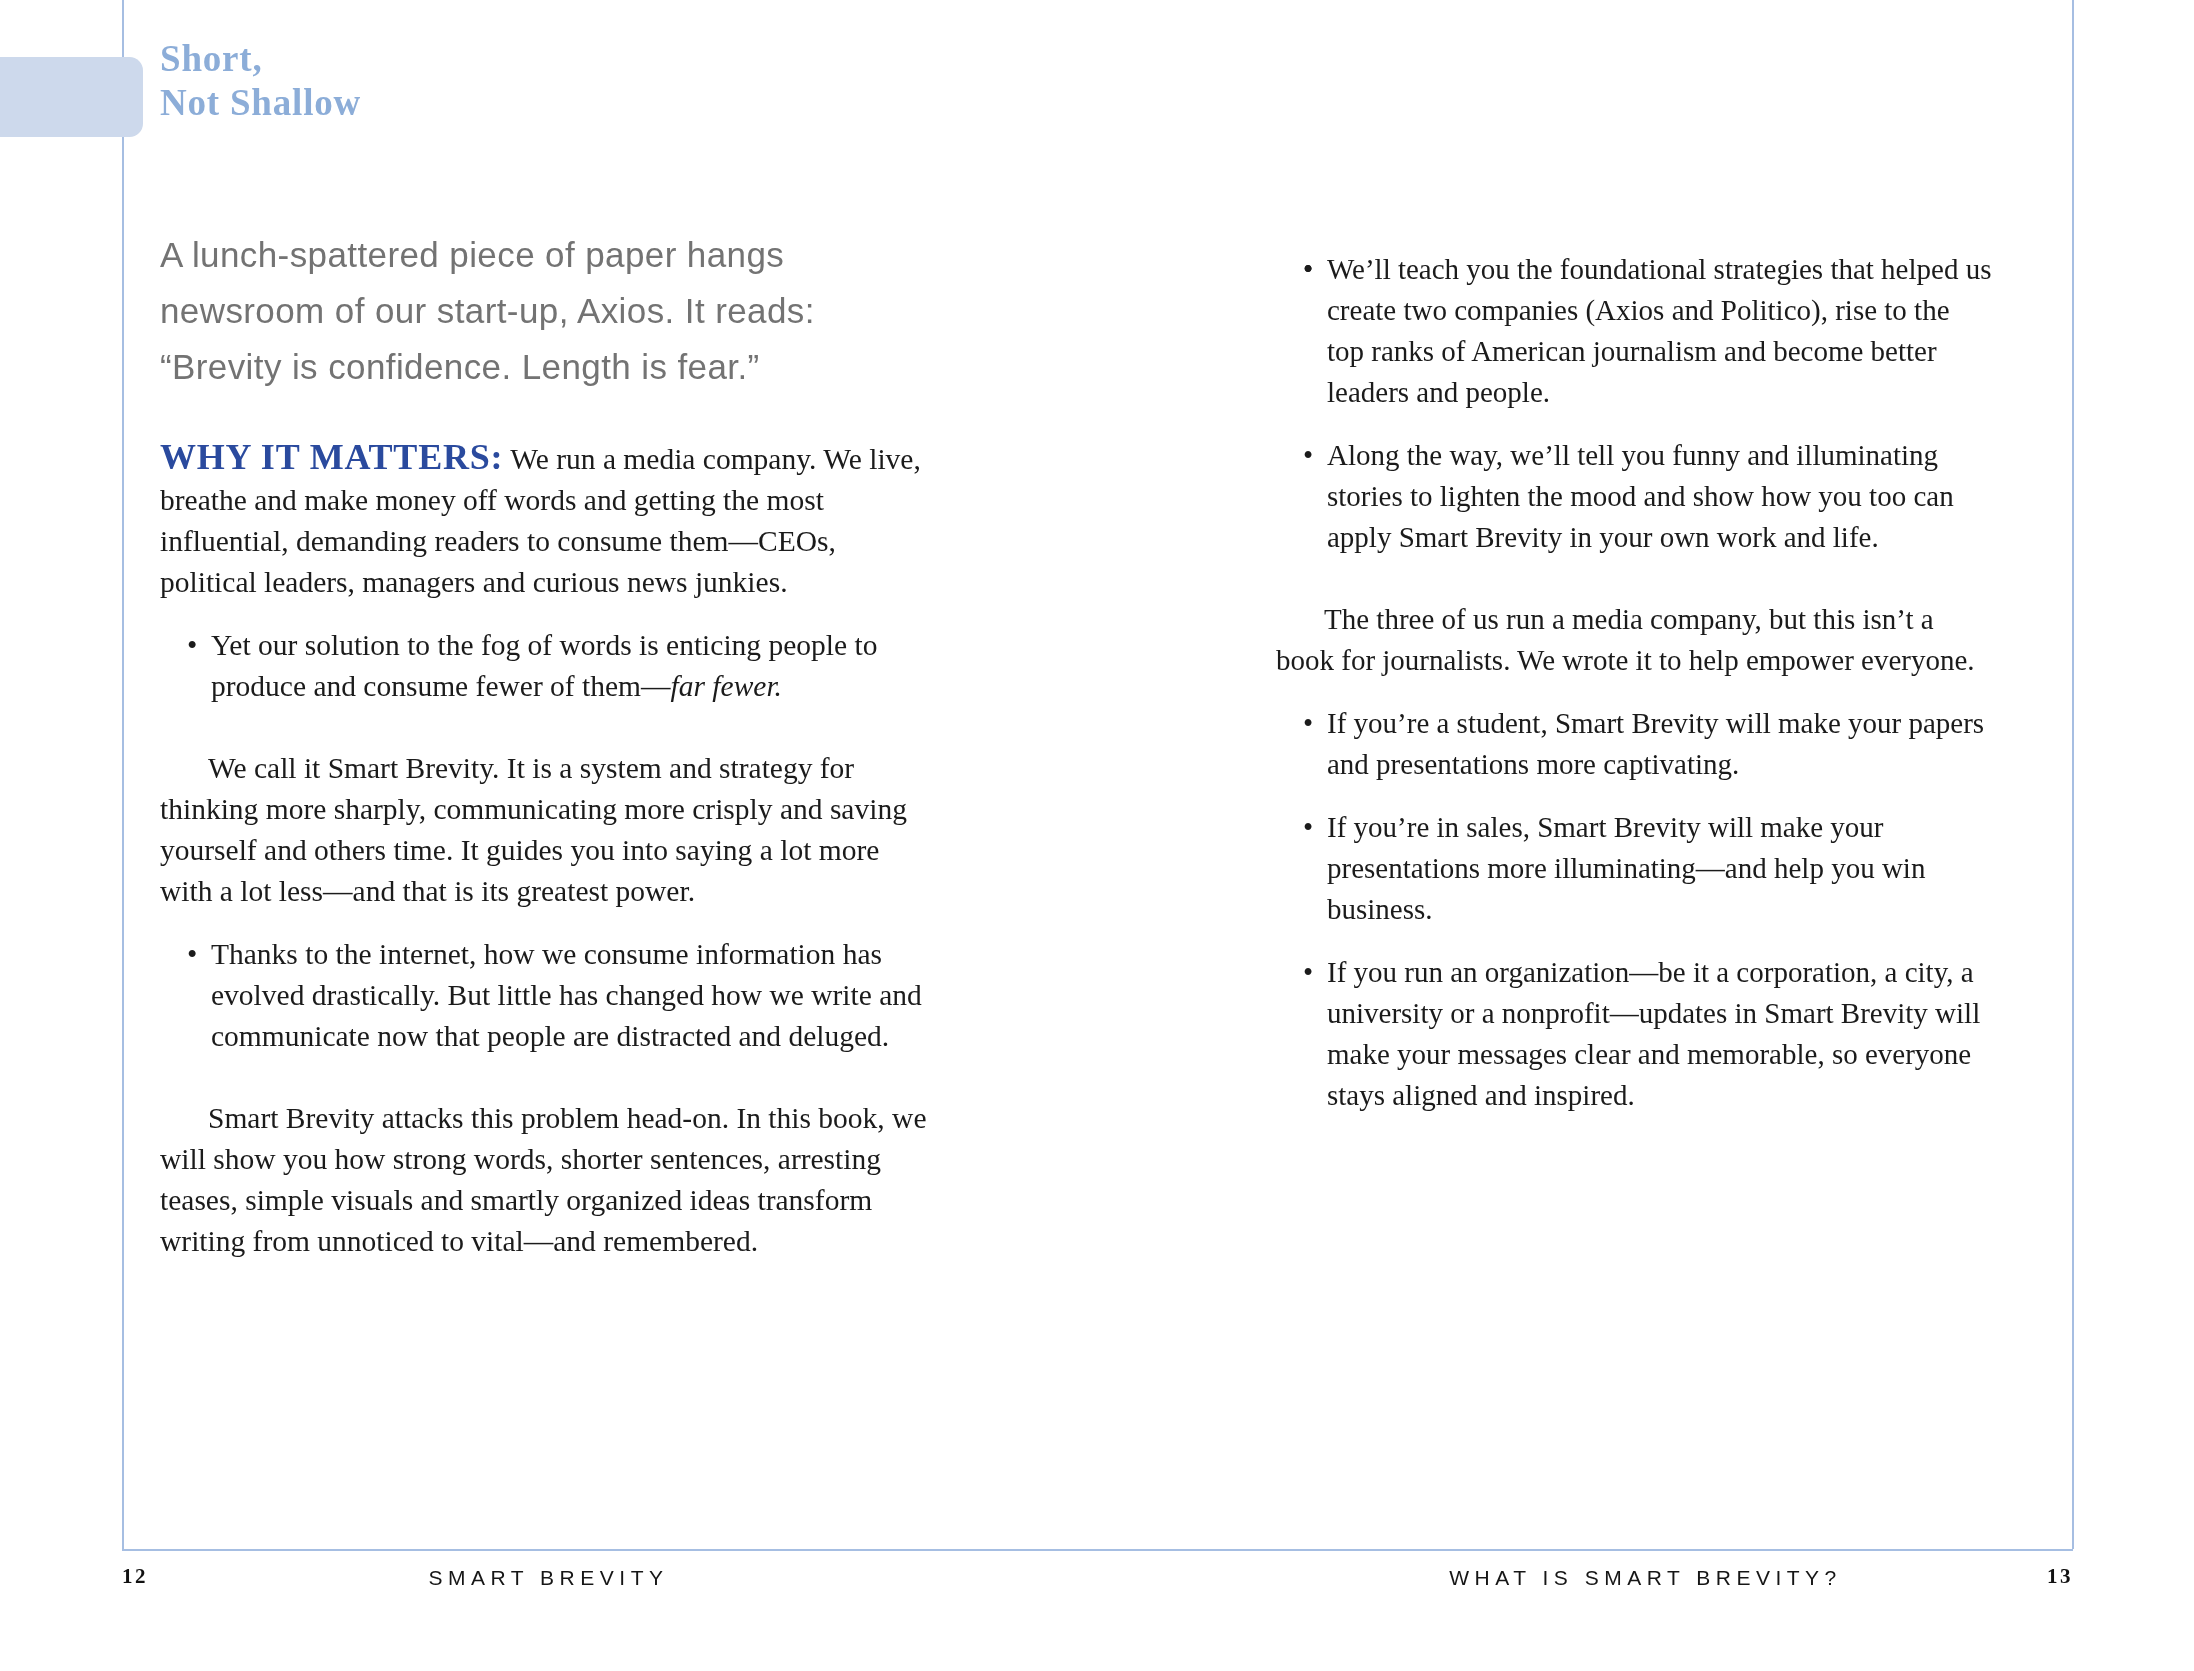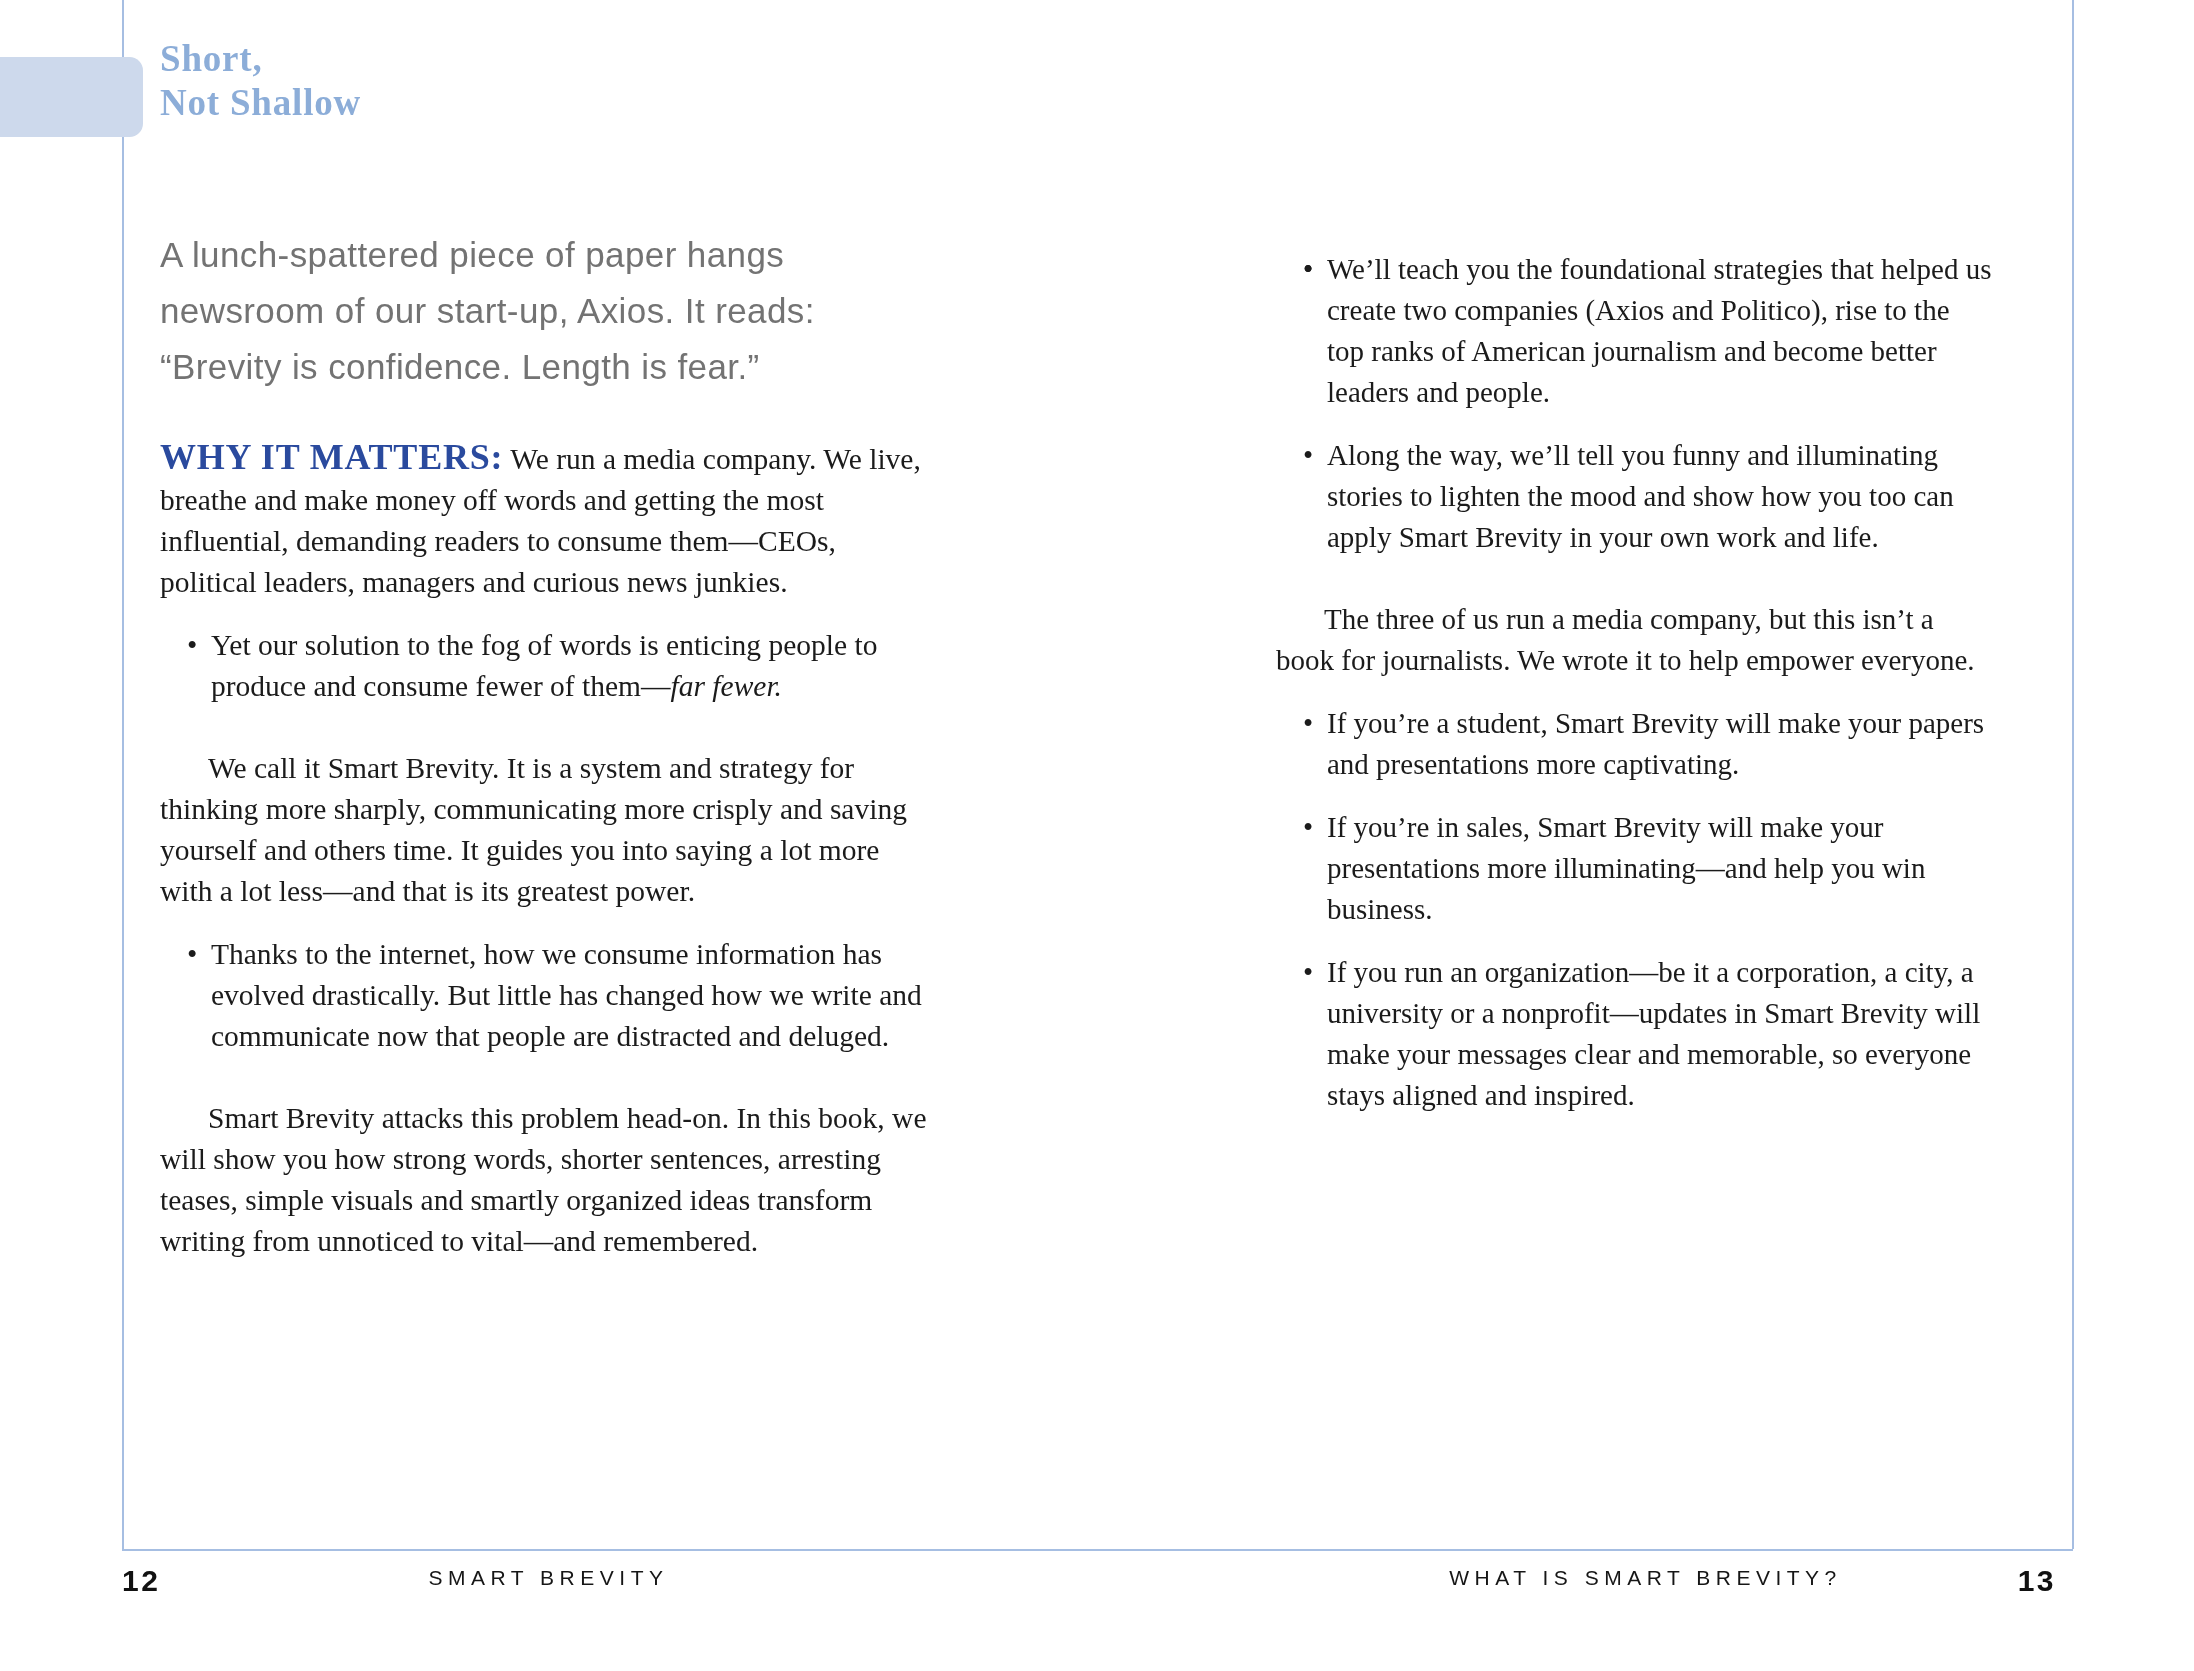--- a/index.html
+++ b/index.html
@@ -55,25 +55,25 @@
   }
 
   .para { margin-top:41px; text-indent:48px; }
   .bullet { margin-top:22px; position:relative; padding-left:51px; }
   .bullet .dot { position:absolute; left:27px; top:0; }
   .it { font-style:italic; }
 
   
   .footer-num {
     position:absolute; top:1564px;
-    font-family:Liberation Sans, sans-serif;
-    font-weight:bold; font-size:30px; letter-spacing:2.5px; color:#111;
+    font-family:Liberation Serif, serif;
+    font-weight:bold; font-size:21px; letter-spacing:2.5px; color:#111;
   }
   #num-left  { left:122px; }
-  #num-right { right:138px;margin-left:45px; }
+  #num-right { right:121px;margin-left:45px; }
   .footer-title {
     position:absolute; top:1566px; width:1097px; text-align:center;
     font-family:Liberation Sans, sans-serif;
     font-size:21px; letter-spacing:5.5px; color:#161616;
   }
   #ft-left  { left:0; }
   #ft-right { left:1097px; }
 </style>
 </head>
 <body>

